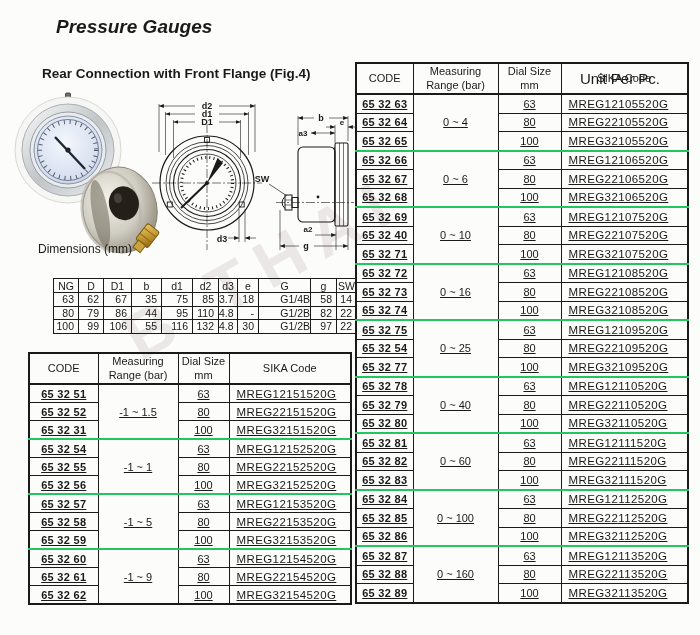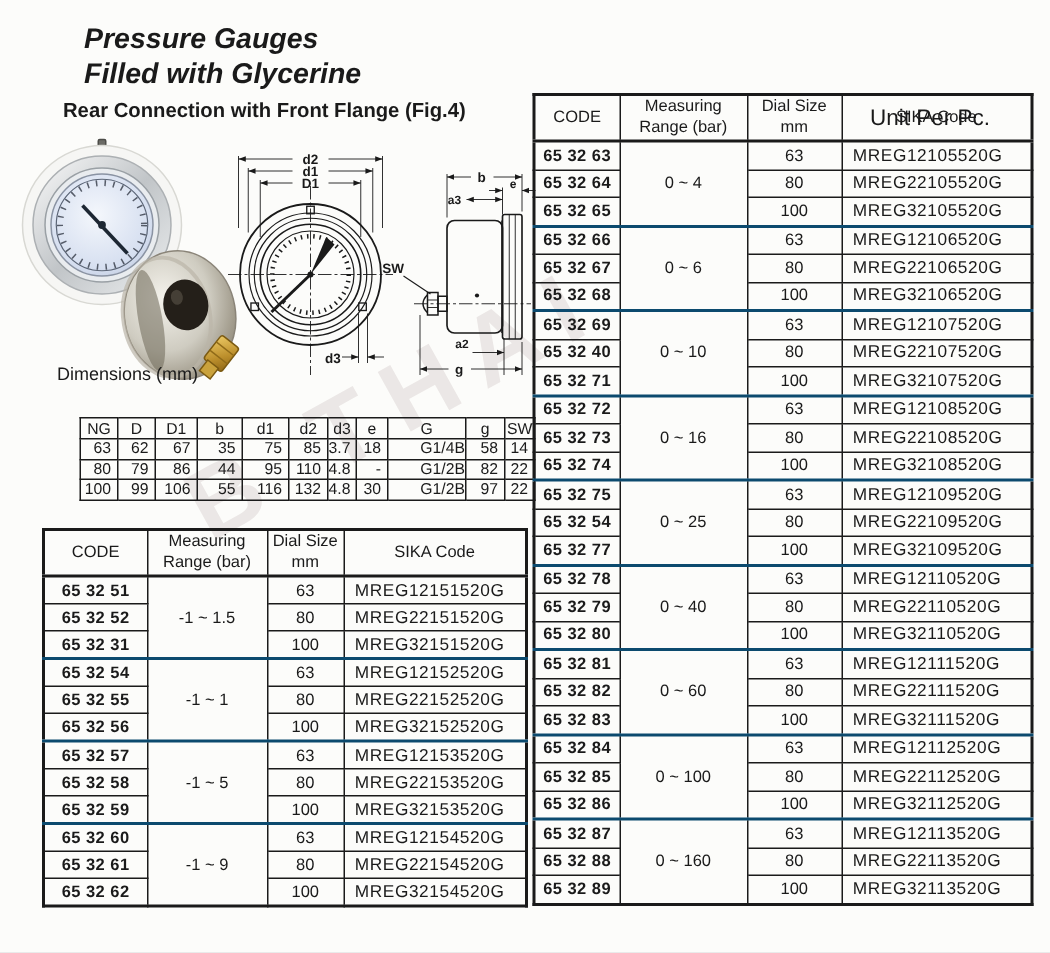--- a/index.html
+++ b/index.html
@@ -29,21 +29,21 @@
   .diagram .sm { font-size:8px; }
 
   table { border-collapse:collapse; position:absolute; table-layout:fixed; z-index:2; }
   th, td { overflow:hidden; }
 
   
   .spec { border:2px solid #1a1a1a; }
   .spec th, .spec td { border:1px solid #1a1a1a; font-size:11px; text-align:center; padding:0; }
   .spec thead th { height:29px; font-weight:normal; white-space:pre-line; line-height:1.2; }
   .spec thead { border-bottom:2px solid #1a1a1a; }
-  .spec tbody.grp { border-top:2px solid #0c4a6e; }
+  .spec tbody.grp { border-top:2px solid #22c55e;text-decoration:underline; }
   .spec td.code { font-weight:bold; letter-spacing:0.3px; }
   .spec td.sika { text-align:left; padding-left:7px; letter-spacing:0.4px; font-size:11.5px; }
   .upper { left:355px; top:62px; width:332px; }
   .upper td { height:17.5px; }
   .lower { left:28px; top:352px; width:322px; }
   .lower td { height:17px; }
 
   
   .dims { left:37px; top:278px; width:303px; border:1.5px solid #1a1a1a;margin-left:16px; }
   .dims th, .dims td { border:1px solid #1a1a1a; font-size:10.5px; padding:0; }
@@ -54,21 +54,20 @@
 </style>
 </head>
 <body>
 
 <div class="page">
 
   <div class="watermark">B THAI</div>
 
   <div class="title">
     <div>Pressure Gauges</div>
-    <div>Filled with Glycerine</div>
   </div>
 
   <div class="subtitle">Rear Connection with Front Flange (Fig.4)</div>
   <div class="unit-note">Unit Per Pc.</div>
 
   <svg class="photo" viewBox="0 0 165 170">
     <defs>
       <radialGradient id="steelg" cx="38%" cy="35%" r="75%">
         <stop offset="0%" stop-color="#f4f2ec"></stop>
           <stop offset="55%" stop-color="#cfccc1"></stop>

